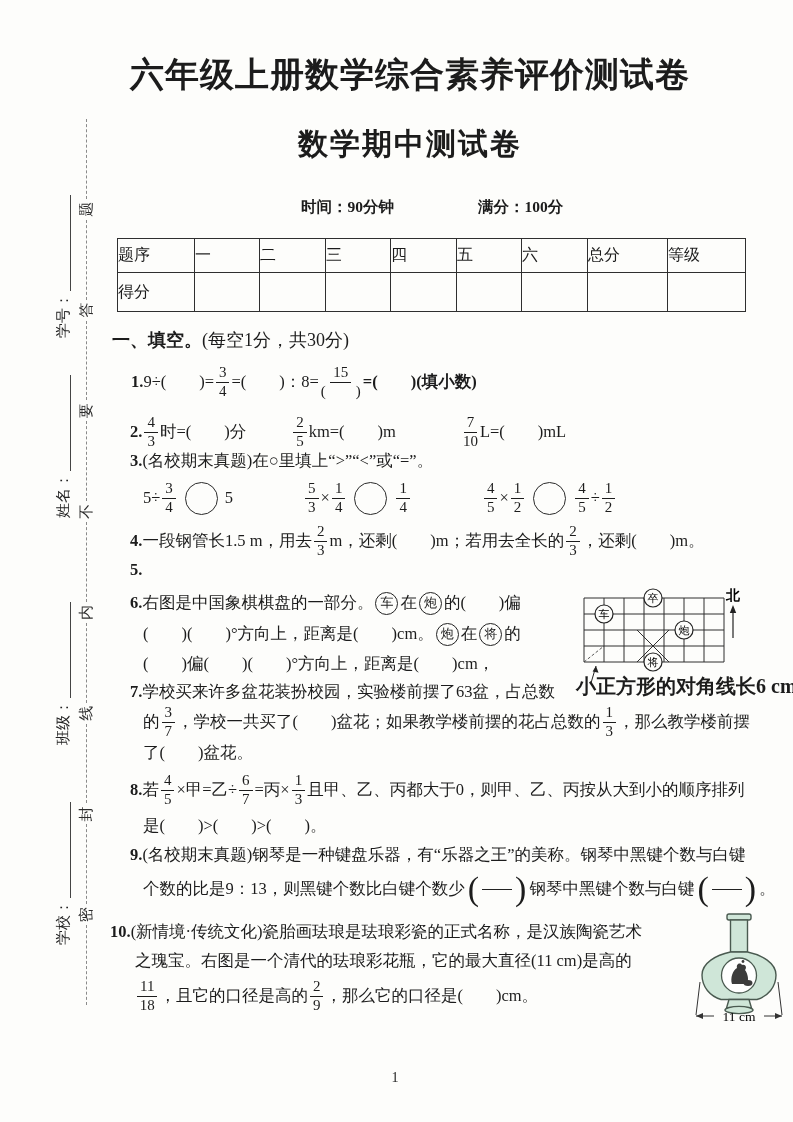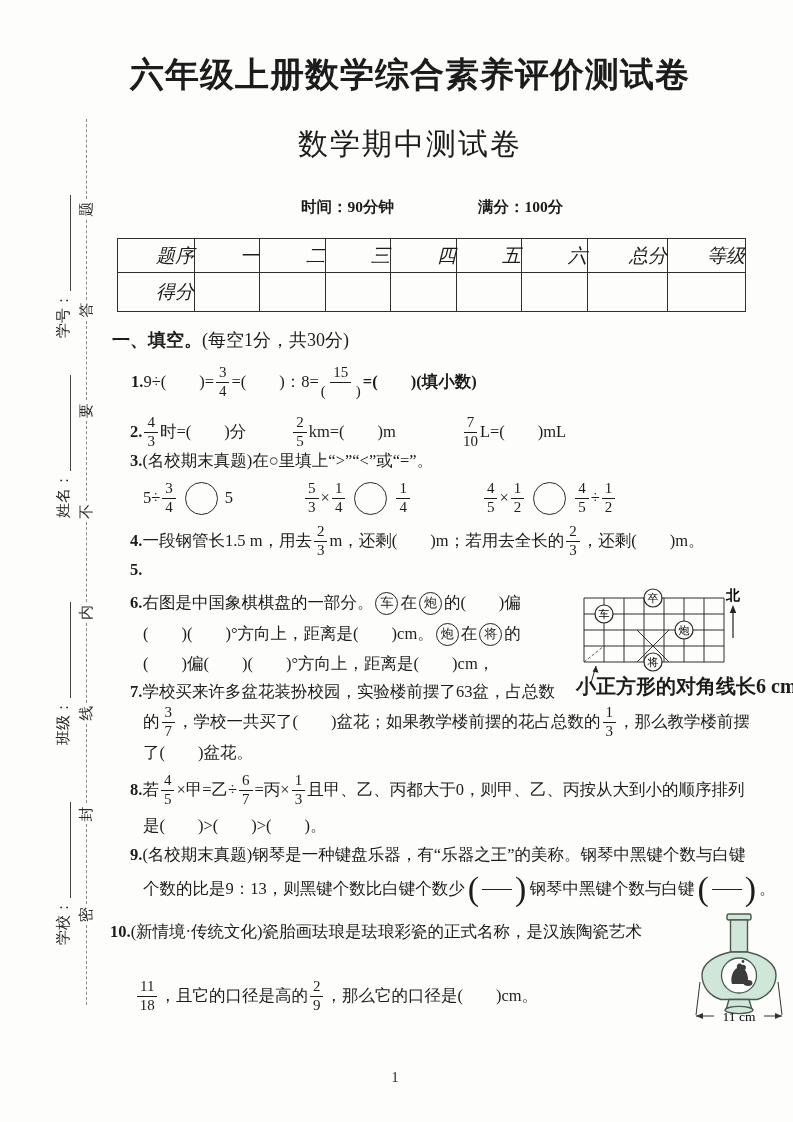--- a/index.html
+++ b/index.html
@@ -7,26 +7,26 @@
         font-family:"Liberation Serif","DejaVu Serif",serif;color:#1c1c1c;}
   
   .v-rot{position:absolute;transform-origin:0 0;transform:rotate(-90deg);display:flex;align-items:center;white-space:nowrap;}
   .seal-line{width:892px;height:20px;justify-content:space-between;}
   .seal-dash{flex:1;height:0;border-top:1px dashed #8a8a8a;margin:0 3px;}
   .seal-char{font-size:15px;color:#2b2b2b;}
   .id-field{height:22px;font-size:15px;color:#222;}
   .fld-line{display:inline-block;width:96px;height:14px;border-bottom:1.3px solid #444;margin-left:2px;}
   
   .title{position:absolute;left:100px;top:52px;width:620px;text-align:center;font-size:34px;font-weight:bold;letter-spacing:1px;}
-  .subtitle{position:absolute;left:100px;top:124px;width:620px;text-align:center;font-size:30px;font-weight:normal;letter-spacing:2px;}
+  .subtitle{position:absolute;left:100px;top:124px;width:620px;text-align:center;font-size:30px;font-weight:bold;letter-spacing:2px;}
   .meta{position:absolute;left:100px;top:197px;width:620px;text-align:center;font-size:15.5px;font-weight:bold;}
   .meta span{margin:0 20px;padding-left:44px;}
   
   .score-table{position:absolute;left:117px;top:238px;border-collapse:collapse;table-layout:fixed;}
-  .score-table td{border:1.4px solid #2f2f2f;text-align:right;font-size:19px;padding:0;font-style:italic;}
+  .score-table td{border:1.4px solid #2f2f2f;text-align:left;font-size:16px;padding:0;}
   .score-table tr:first-child td{height:33px;}
   .score-table tr:last-child td{height:38px;}
   
   .line{position:absolute;display:flex;align-items:center;white-space:nowrap;height:34px;font-size:16.5px;}
   .bold{font-weight:bold;}
   .sec-head{font-size:18px;}
   .gap{display:inline-block;height:1px;}
   .frac{display:inline-flex;flex-direction:column;align-items:center;line-height:1.05;font-size:15px;margin:0 2px;vertical-align:middle;}
   .fn{border-bottom:1.2px solid #1c1c1c;padding:0 3px 1px;}
   .fd{padding-top:1px;}
@@ -306,20 +306,23 @@
         <span class="fparen">(</span>
         <span class="fbbar"></span>
         <span class="fparen">)</span>
       </span>
       <span>。</span>
     </div>
   <div class="line" style="left:110px;top:918px;height:28px;">
       <span class="bold">10.</span>
       <span>(新情境·传统文化)瓷胎画珐琅是珐琅彩瓷的正式名称，是汉族陶瓷艺术</span>
     </div>
+  <div class="line" style="left:135px;top:947px;height:28px;">
+      <span>之瑰宝。右图是一个清代的珐琅彩花瓶，它的最大直径(11 cm)是高的</span>
+    </div>
   <div class="line" style="left:135px;top:977px;height:38px;">
       <span class="frac">
         <span class="fn">11</span>
         <span class="fd">18</span>
       </span>
       <span>，且它的口径是高的</span>
       <span class="frac">
         <span class="fn">2</span>
         <span class="fd">9</span>
       </span>

